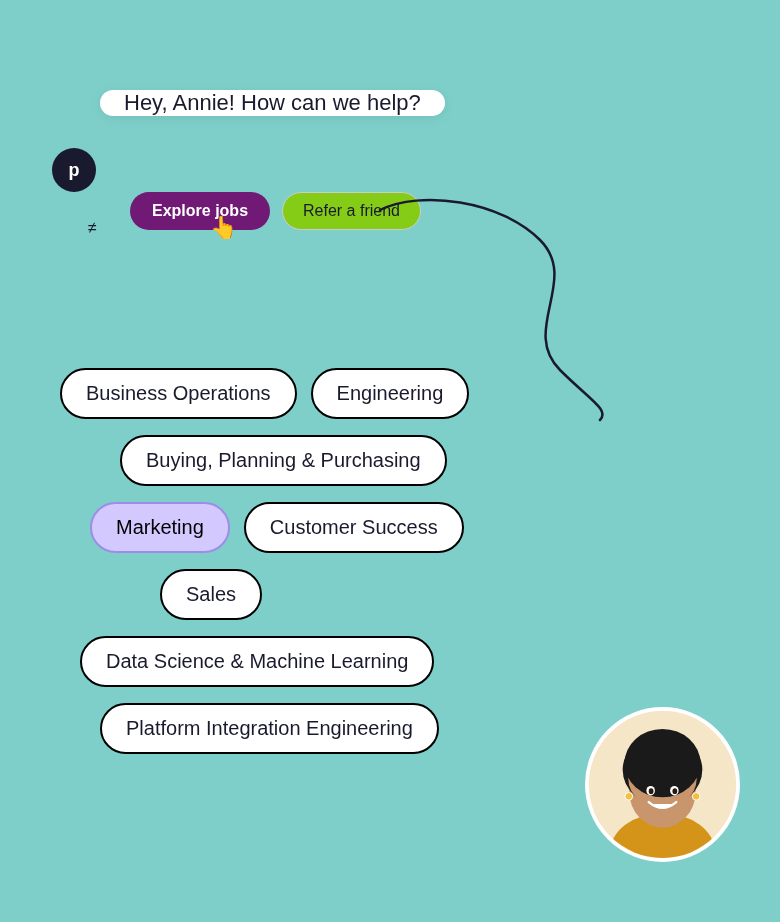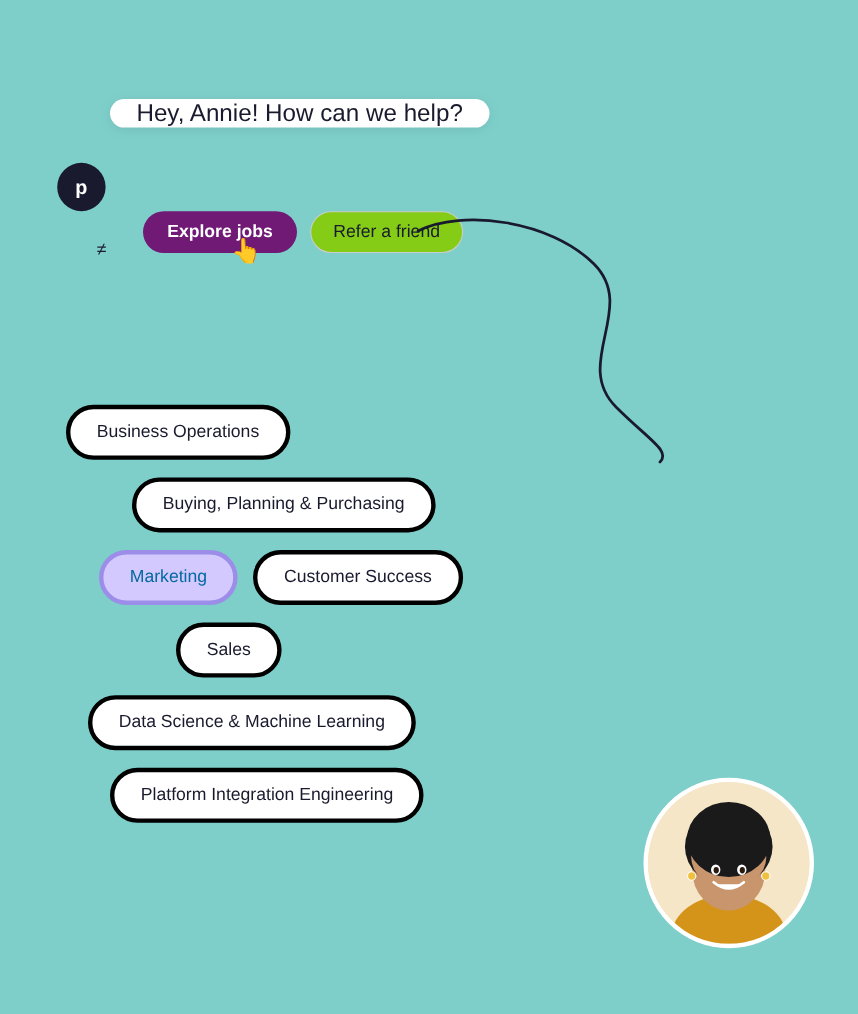--- a/index.html
+++ b/index.html
@@ -112,35 +112,35 @@
     }
 
     .pill-row {
       display: flex;
       gap: 14px;
       margin-bottom: 16px;
       align-items: center;
     }
 
     .pill {
-      border: 4px solid #000000;
+      border: 2px solid #000000;
       border-radius: 30px;
       padding: 12px 24px;
-      font-size: 16px;
+      font-size: 20px;
       font-weight: 500;
       color: #1a1a2e;
       background: white;
       cursor: pointer;
       white-space: nowrap;
     }
 
     .pill.active {
       background: #d4c9ff;
       border-color: #9b8de8;
-      color: #0369a1;
+      color: #000000;
     }
 
     
     .person-avatar {
       position: absolute;
       bottom: 60px;
       right: 40px;
       width: 155px;
       height: 155px;
       border-radius: 50%;
@@ -186,20 +186,21 @@
 <div class="slash-marks">≠</div>
 
 <svg class="curve-svg" viewBox="0 0 320 250" fill="none" xmlns="http://www.w3.org/2000/svg">
   <path d="M 80 30 C 120 10, 200 20, 240 60 C 280 100, 220 150, 260 190 C 290 220, 310 230, 300 240" stroke="#1a1a2e" stroke-width="2.5" fill="none" stroke-linecap="round"></path>
 </svg>
 
 <div class="pills-container">
 
   <div class="pill-row">
     <div class="pill">Business Operations</div>
+    <div class="pill">Engineering</div>
   </div>
 
   <div class="pill-row" style="margin-left:60px;">
     <div class="pill">Buying, Planning &amp; Purchasing</div>
   </div>
 
   <div class="pill-row" style="margin-left:30px;">
     <div class="pill active">Marketing</div>
     <div class="pill">Customer Success</div>
   </div>

